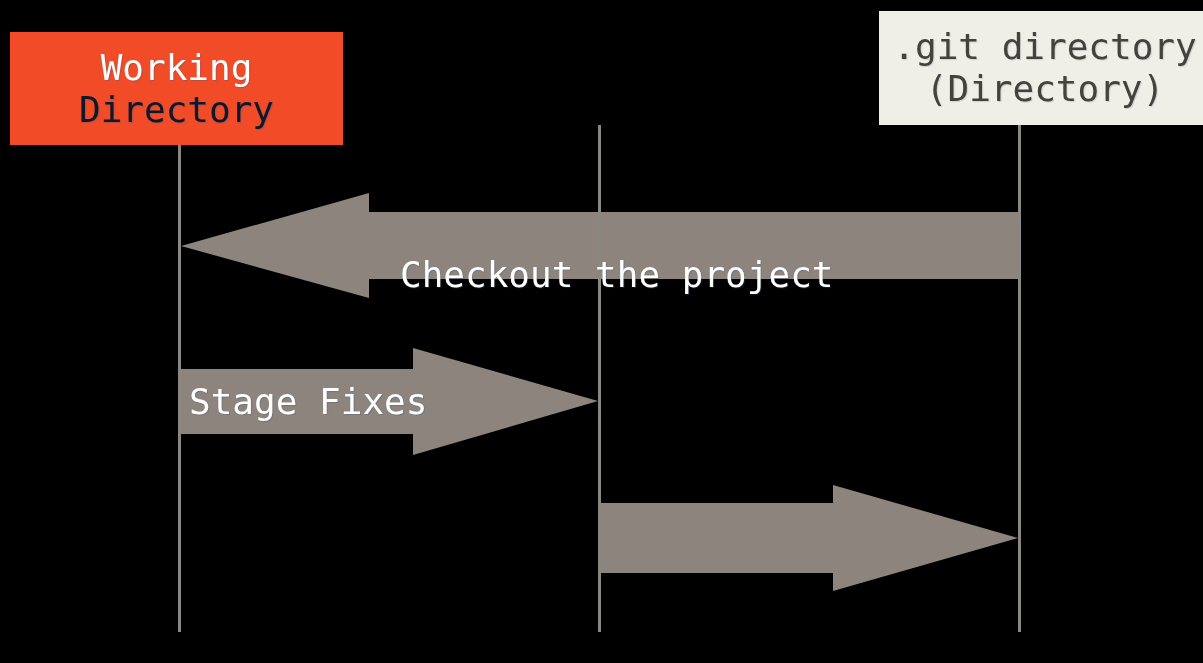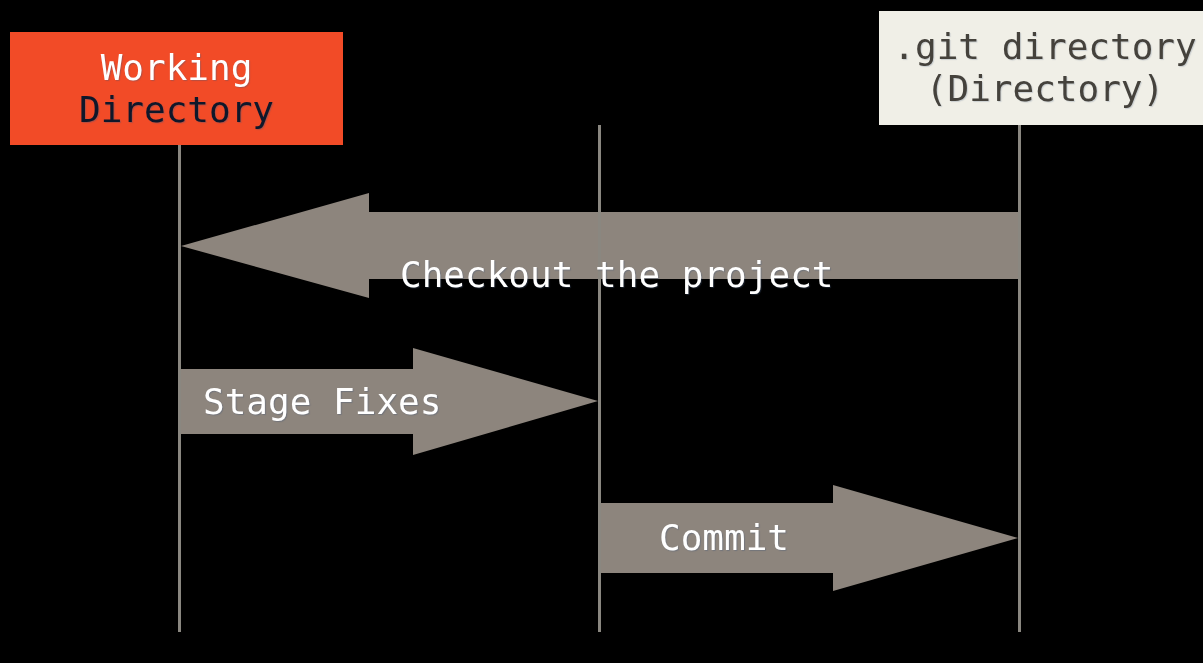--- a/index.html
+++ b/index.html
@@ -54,21 +54,21 @@
   .arrow-label {
     position: absolute;
     height: 36px;
     line-height: 36px;
     font-size: 36px;
     color: #ffffff;
     white-space: pre;
     text-shadow: 1px 1px 1px rgba(70, 90, 120, 0.35);
   }
   .label-checkout { left: 400px; top: 229px; margin-top: 28px; }
-  .label-stage    { left: 203px; top: 384px; }
+  .label-stage    { left: 189px; top: 384px; }
   .label-commit   { left: 659px; top: 520px; }
 </style>
 </head>
 <body>
 
 <div class="canvas" style="background-color: rgb(0, 0, 0);">
 
   <svg class="arrows-layer" viewBox="0 0 1203 663" xmlns="http://www.w3.org/2000/svg">
     <polygon points="181,246 369,193 369,212 1018,212 1018,279 369,279 369,298" style="fill: rgb(141, 133, 125);"></polygon>
     <polygon points="181,369 413,369 413,348 598,401 413,455 413,434 181,434" style="fill: rgb(141, 133, 125);"></polygon>
@@ -85,15 +85,14 @@
   </div>
 
 
   <div class="col-box box-git dark-text" style="background-color: rgb(240, 239, 231);">
     <span class="line1" style="color: rgb(69, 66, 60);">.git directory</span>
     <span class="line2" style="color: rgb(69, 66, 60);">(Directory)</span>
   </div>
 
   <div class="arrow-label label-checkout">Checkout the project</div>
   <div class="arrow-label label-stage">Stage Fixes</div>
-  <div class="arrow-label label-commit">Commit</div>
 
 </div>
 
 </body></html>

